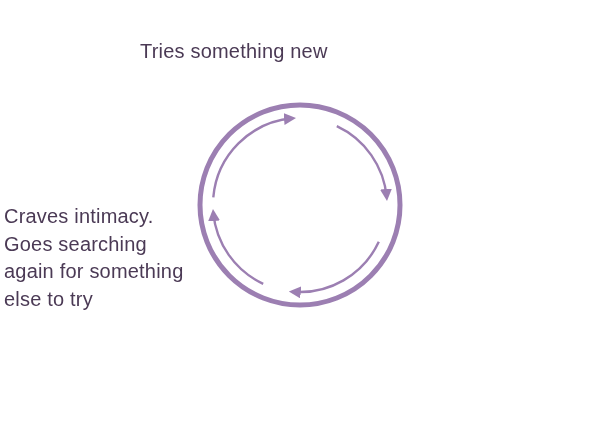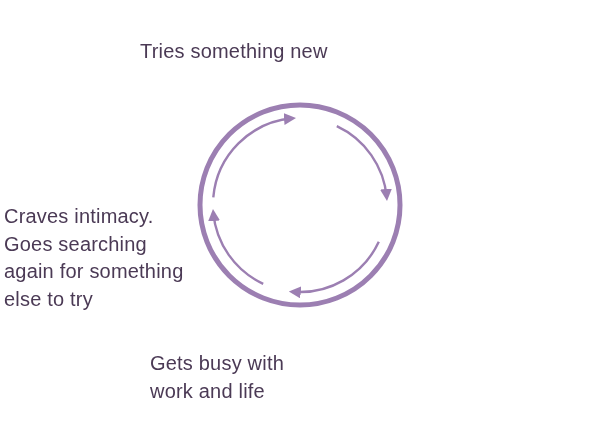--- a/index.html
+++ b/index.html
@@ -52,21 +52,19 @@
     <path d="M 336.8 126.2 A 87 87 0 0 1 386.7 197.4" fill="none" stroke-width="2.4" marker-end="url(#arrowhead)" stroke="#9c7fb2"></path>
 
     <path d="M 378.8 241.8 A 87 87 0 0 1 292.4 291.7" fill="none" stroke-width="2.4" marker-end="url(#arrowhead)" stroke="#9c7fb2"></path>
 
     <path d="M 263.2 283.8 A 87 87 0 0 1 213.3 212.6" fill="none" stroke-width="2.4" marker-end="url(#arrowhead)" stroke="#9c7fb2"></path>
   </svg>
 
   <div class="label label-top">Tries something new</div>
 
 
-  <div class="label label-bottom">Gets busy with
-work and life</div>
 
   <div class="label label-left">Craves intimacy.
 Goes searching
 again for something
 else to try</div>
 
 </div>
 
 </body></html>

